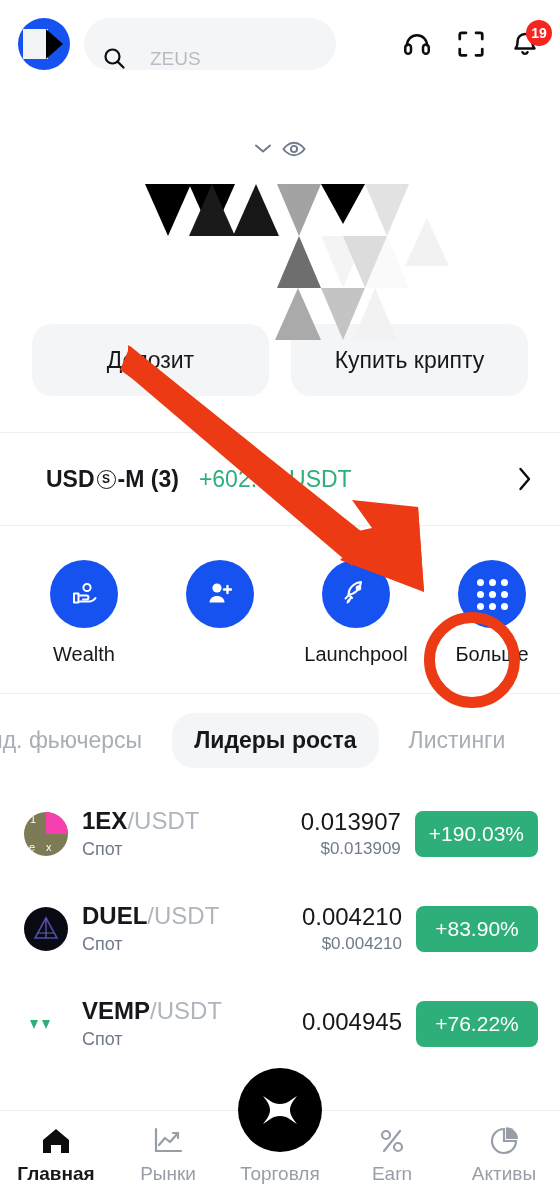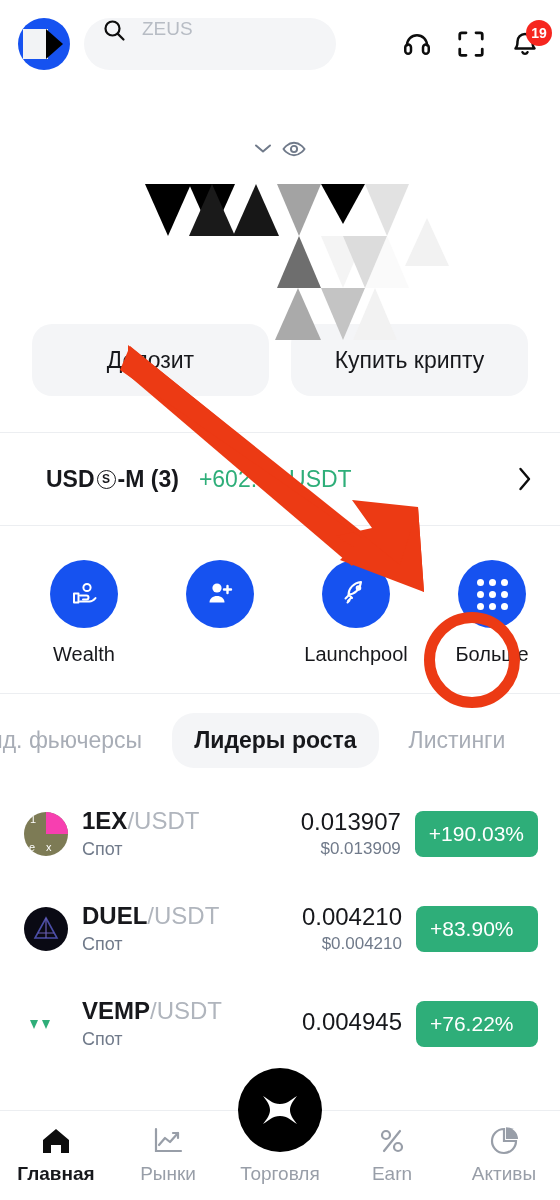--- a/index.html
+++ b/index.html
@@ -40,23 +40,23 @@
     width: 0; height: 0;
     border-top: 15px solid transparent;
     border-bottom: 15px solid transparent;
     border-left: 17px solid #000000;
   }
   .searchbar {
     flex: 1 1 auto;
     height: 52px;
     background: #f4f5f7;
     border-radius: 26px;
-    display: flex; align-items: flex-start;
+    display: flex; align-items: flex-end;
     padding: 0 18px;
-    gap: 16px;
+    gap: 24px;
     max-width: 252px;
     margin-left: 4px;
   }
   .search-icon { width: 24px; height: 24px; flex: 0 0 24px; display:block; }
   .search-input {
     border: none; outline: none; background: transparent;
     font-family: "Liberation Sans", sans-serif;
     font-size: 19px; color: #1e2329; width: 100%;
   }
   .search-input::placeholder { color: #b7bcc4; }
@@ -192,21 +192,21 @@
   .coin-sub { font-size: 18px; color: #707a8a; }
   .coin-right {
     margin-left: auto; display: flex; align-items: center; gap: 14px;
   }
   .coin-prices { text-align: right; }
   .coin-price { font-size: 24px; color: #17181c; }
   .coin-usd { font-size: 17px; color: #707a8a; margin-top: 3px; }
   .chg-badge {
     background: #2eae79; color: #fff;
     font-size: 21px; border-radius: 8px;
-    padding: 11px 14px; min-width: 122px; text-align: left;
+    padding: 11px 14px; min-width: 122px; text-align: center;
   }
 
   
   .botnav {
     position: absolute; left: 0; bottom: 0;
     width: 560px; height: 90px;
     background: #fff;
     border-top: 1px solid #eceef1;
     display: flex; align-items: center;
   }

